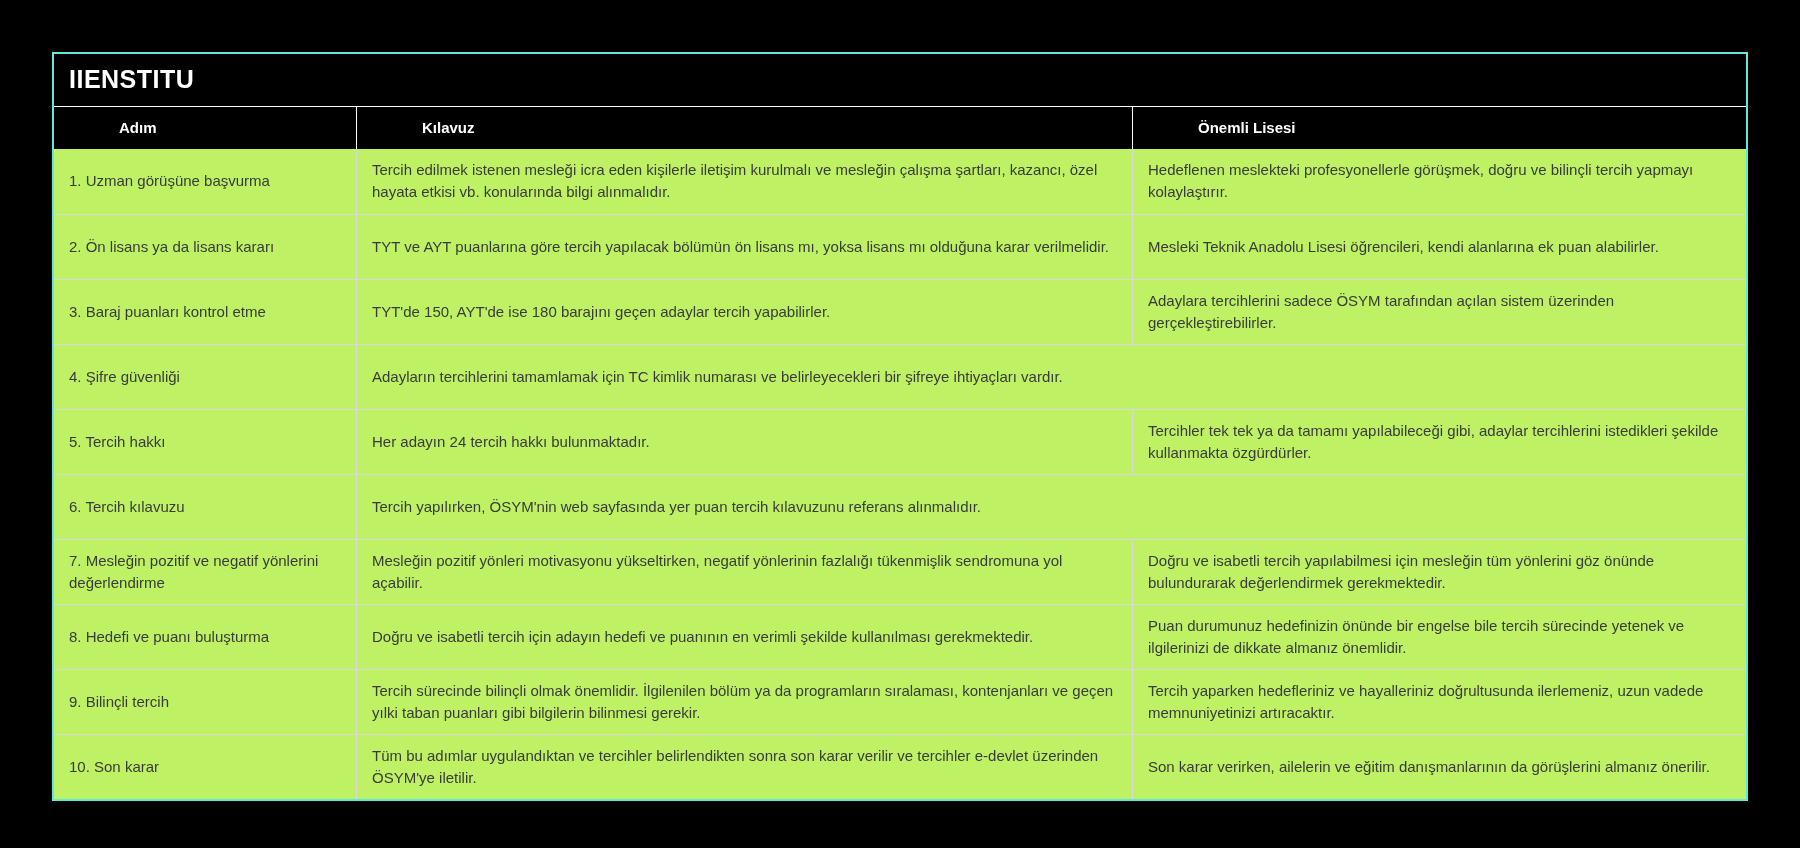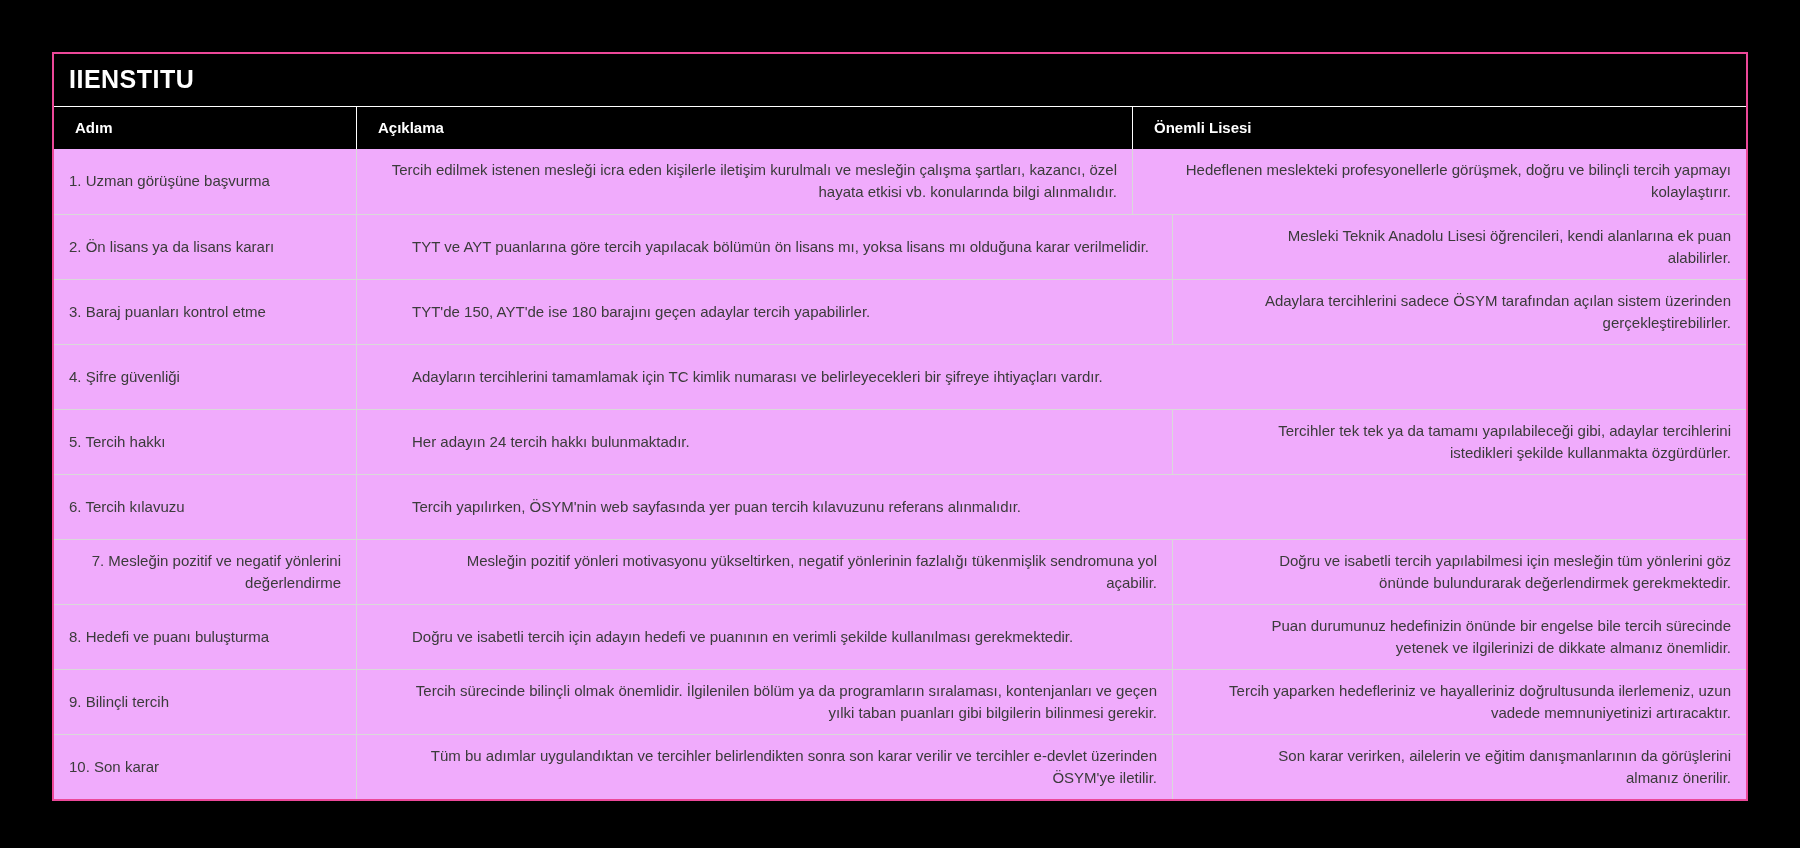--- a/index.html
+++ b/index.html
@@ -11,21 +11,21 @@
   }
   .canvas {
     position: relative;
     width: 1800px; height: 848px;
     background: #000000;
   }
   .table-wrap {
     position: absolute;
     left: 52px; top: 52px;
     width: 1696px;
-    border: 2px solid #ec4899;
+    border: 2px solid #5eead4;
     background: #000000;
   }
   .title-bar {
     background: #000000;
     color: #ffffff;
     font-size: 25px;
     font-weight: 700;
     letter-spacing: 0.5px;
     padding: 11px 15px 12px 15px;
     border-bottom: 1px solid #ffffff;
@@ -36,52 +36,52 @@
   }
   .header-row {
     background: #000000;
   }
   .header-cell {
     color: #ffffff;
     font-size: 15px;
     font-weight: 700;
     padding: 11px 21px;
     line-height: 1.3;
+    margin-left: 44px;
   }
   .header-cell:not(:last-child) { border-right: 1px solid #ffffff; }
   .body {
     background: #ffffff;
   }
   .body-row {
-    background: #f0abfc;
+    background: #bef264;
     min-height: 65px;
-    text-align: right;
-  }
-  .body-row + .body-row { border-top: 1px solid #d9d9d9; gap: 40px; }
+  }
+  .body-row + .body-row { border-top: 1px solid #d9d9d9; }
   .body-cell {
     display: flex;
     align-items: center;
     color: #3b3b3b;
     font-size: 15px;
     line-height: 1.45;
     padding: 9px 15px;
   }
   .body-cell:not(:last-child) { border-right: 1px solid #d9d9d9; }
 </style>
 </head>
 <body>
 
 <div class="canvas">
   <div class="table-wrap">
 
     <div class="title-bar">IIENSTITU</div>
 
     <div class="grid-row header-row">
       <div class="header-cell">Adım</div>
-      <div class="header-cell">Açıklama</div>
+      <div class="header-cell">Kılavuz</div>
       <div class="header-cell">Önemli Lisesi</div>
     </div>
 
     <div class="body">
   <div class="grid-row body-row">
     <div class="body-cell">
             <span>1. Uzman görüşüne başvurma</span>
           </div>
     <div class="body-cell">
             <span>Tercih edilmek istenen mesleği icra eden kişilerle iletişim kurulmalı ve mesleğin çalışma şartları, kazancı, özel hayata etkisi vb. konularında bilgi alınmalıdır.</span>

